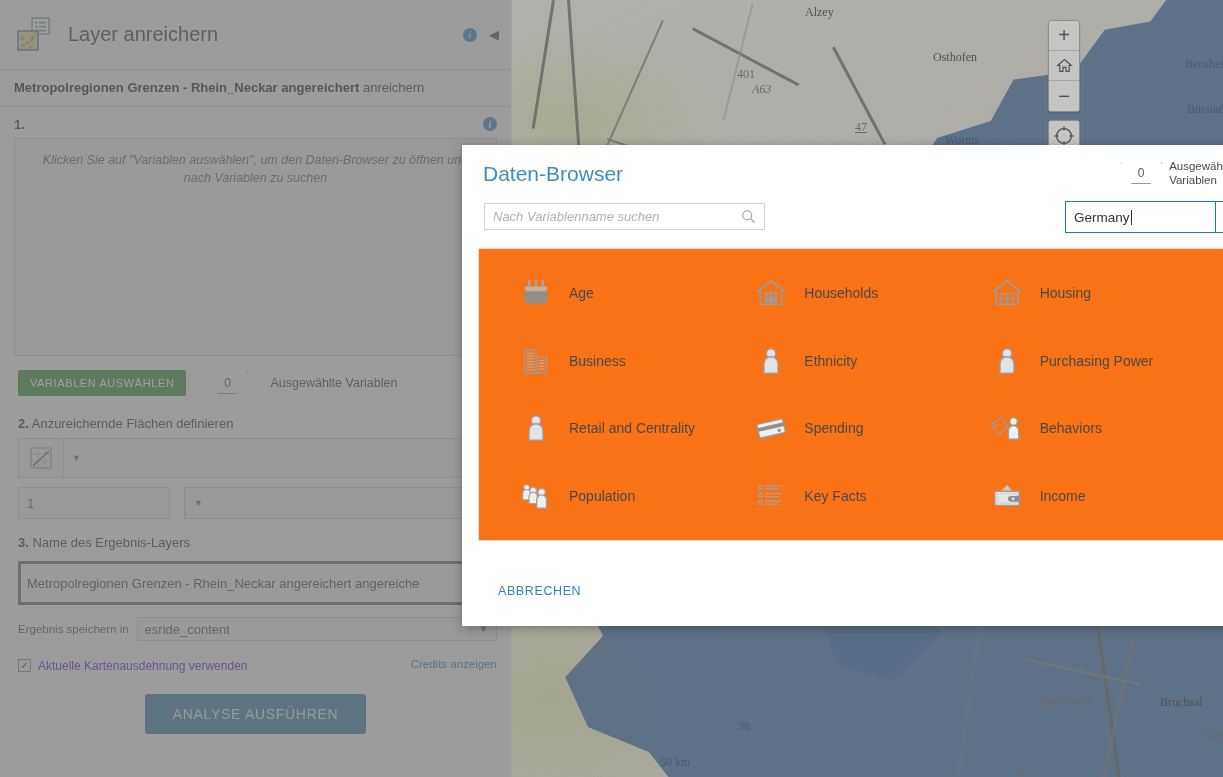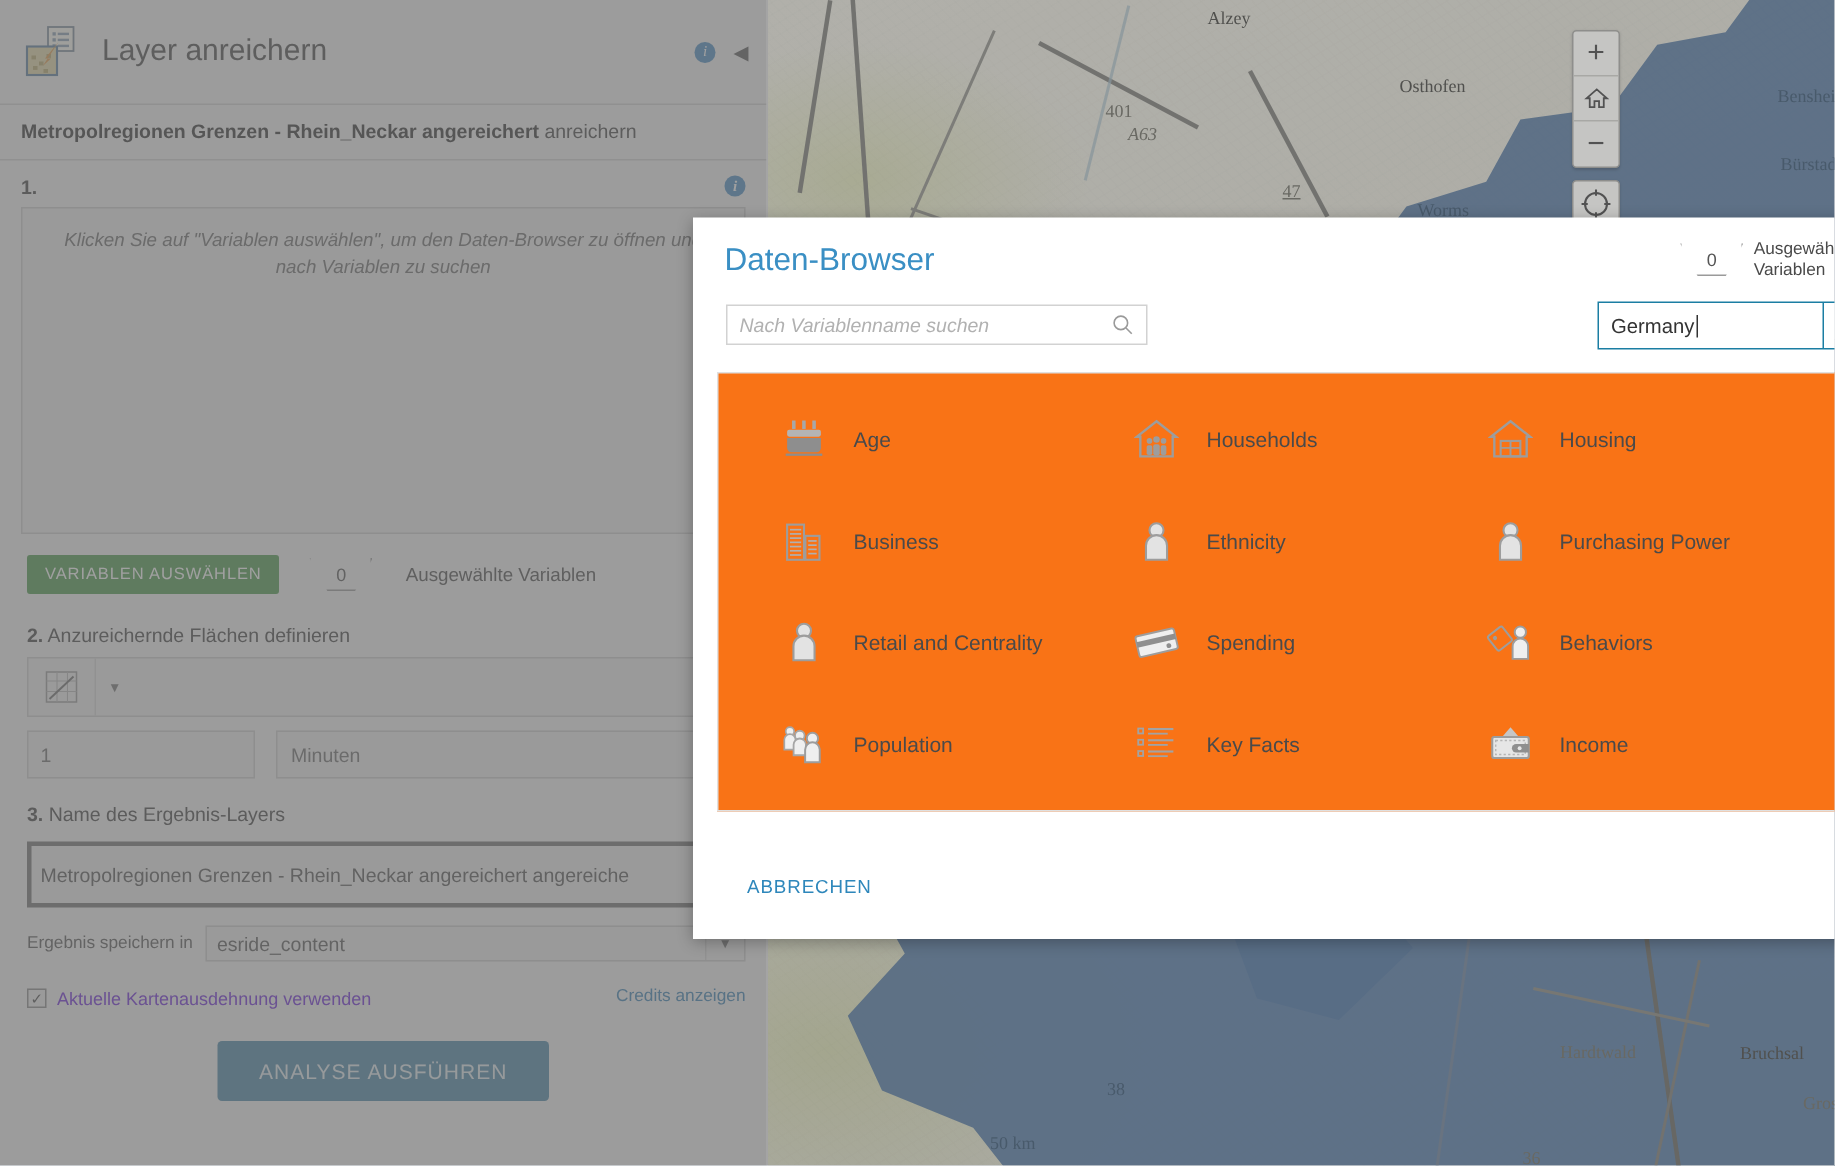--- a/index.html
+++ b/index.html
@@ -414,21 +414,20 @@
             <line x1="17" y1="3" x2="17" y2="23" stroke="#b9b9b9" stroke-width=".7"></line>
             <line x1="5" y1="21" x2="21" y2="6" stroke="#6f6f6f" stroke-width="1.3"></line>
           </svg>
         </div>
         <div class="sel-arrow">▼</div>
       </div>
 
       <div class="row-two">
         <div class="small-input">1</div>
         <div class="unit-sel">
-          <div class="txt">Minuten</div>
           <div class="sel-arrow">▼</div>
         </div>
       </div>
     </div>
 
     <div class="sec-label">
       <b>3.</b><span> Name des Ergebnis-Layers</span>
     </div>
 
     <div class="name-input">Metropolregionen Grenzen - Rhein_Neckar angereichert angereiche</div>

